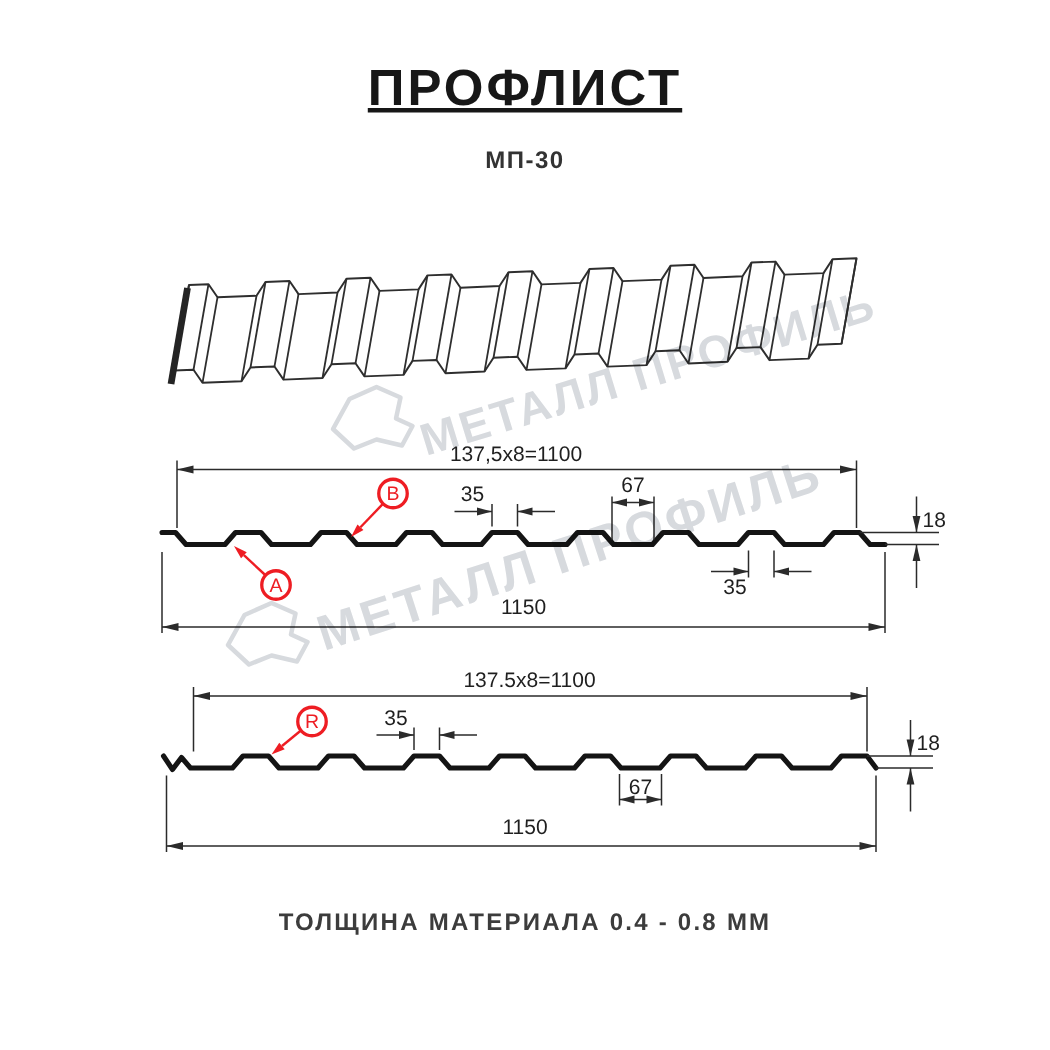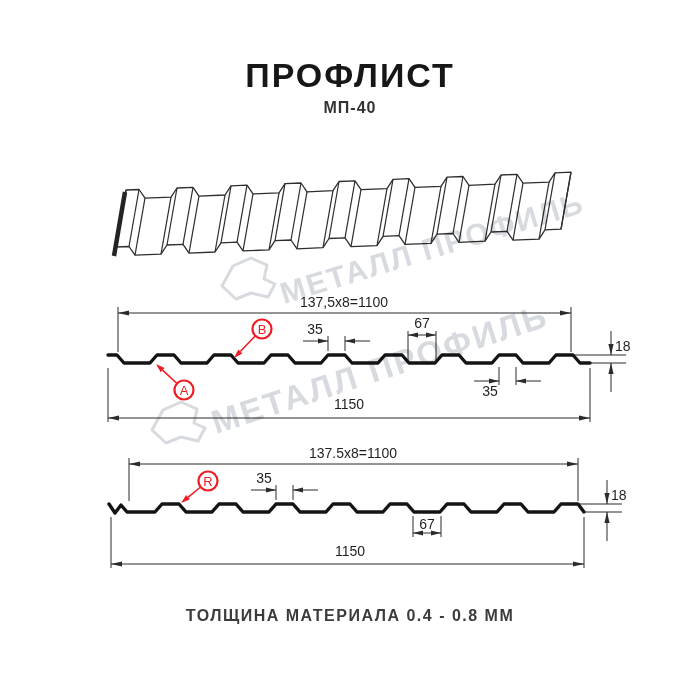--- a/index.html
+++ b/index.html
@@ -1,19 +1,19 @@
 <!DOCTYPE html>
 <html><head>
 <meta charset="utf-8">
 <style>
   html,body{margin:0;padding:0;background:#fff;}
   #page{position:relative;width:700px;height:700px;background:#ffffff;overflow:hidden;
         font-family:"Liberation Sans", sans-serif;}
-  .title{position:absolute;top:56px;left:0;width:700px;text-align:center;
-         font-size:34px;font-weight:bold;letter-spacing:2px;color:#171717;}
+  .title{position:absolute;top:40px;left:0;width:700px;text-align:center;
+         font-size:34px;font-weight:bold;letter-spacing:2px;color:#171717;text-decoration:underline;}
   .subtitle{position:absolute;top:99px;left:0;width:700px;text-align:center;
          font-size:16px;font-weight:bold;letter-spacing:1px;color:#333;}
   .footer{position:absolute;top:607px;left:0;width:700px;text-align:center;
          font-size:16px;font-weight:bold;letter-spacing:1.5px;color:#3c3c3c;}
   svg{position:absolute;top:0;left:0;}
   .profile{fill:none;stroke:#141414;stroke-width:3.4;stroke-linejoin:round;stroke-linecap:round;}
   .dimline{stroke:#2b2b2b;stroke-width:1;fill:none;}
   .dimarrow{fill:#2b2b2b;stroke:none;}
   .dimtext{font-family:"Liberation Sans",sans-serif;font-size:14px;fill:#1f1f1f;}
   .redline{stroke:#ee1d23;stroke-width:1.6;fill:none;}
@@ -24,21 +24,21 @@
   .wmtext{font-family:"Liberation Sans",sans-serif;font-weight:bold;fill:#d7dade;}
   .wmlogo{fill:none;stroke:#d7dade;stroke-width:3;stroke-linejoin:round;}
   .sheetline{stroke:#2e2e2e;stroke-width:1.2;}
 </style>
 </head>
 <body>
 
 <div id="page">
 
   <div class="title">ПРОФЛИСТ</div>
-  <div class="subtitle">МП-40</div>
+  <div class="subtitle">МП-30</div>
 
   <svg width="700" height="700" viewBox="0 0 700 700">
 
     <g id="sheet3d">
         <path d="M126.0,190.0 L 139.0,189.5 L 145.0,198.2 L 171.0,197.2 L 177.0,188.0 L 193.0,187.3 L 199.0,196.1 L 225.0,195.0 L 231.0,185.8 L 247.0,185.2 L 253.0,193.9 L 279.0,192.9 L 285.0,183.6 L 301.0,183.0 L 307.0,191.8 L 333.0,190.7 L 339.0,181.5 L 355.0,180.8 L 361.0,189.6 L 387.0,188.6 L 393.0,179.3 L 409.0,178.7 L 415.0,187.4 L 441.0,186.4 L 447.0,177.2 L 463.0,176.5 L 469.0,185.3 L 495.0,184.2 L 501.0,175.0 L 517.0,174.4 L 523.0,183.1 L 549.0,182.1 L 555.0,172.8 L 571.0,172.2 L 561.0,229.2 L 545.0,229.8 L 539.0,239.1 L 513.0,240.1 L 507.0,231.4 L 491.0,232.0 L 485.0,241.2 L 459.0,242.3 L 453.0,233.5 L 437.0,234.2 L 431.0,243.4 L 405.0,244.4 L 399.0,235.7 L 383.0,236.3 L 377.0,245.6 L 351.0,246.6 L 345.0,237.8 L 329.0,238.5 L 323.0,247.7 L 297.0,248.8 L 291.0,240.0 L 275.0,240.6 L 269.0,249.9 L 243.0,250.9 L 237.0,242.2 L 221.0,242.8 L 215.0,252.0 L 189.0,253.1 L 183.0,244.3 L 167.0,245.0 L 161.0,254.2 L 135.0,255.2 L 129.0,246.5 L 116.0,247.0 Z" fill="#ffffff" stroke="#2e2e2e" stroke-width="1.3" stroke-linejoin="round"></path>
         <line x1="116.0" y1="247.0" x2="126.0" y2="190.0" class="sheetline"></line>
         <line x1="129.0" y1="246.5" x2="139.0" y2="189.5" class="sheetline"></line>
         <line x1="135.0" y1="255.2" x2="145.0" y2="198.2" class="sheetline"></line>
         <line x1="161.0" y1="254.2" x2="171.0" y2="197.2" class="sheetline"></line>
         <line x1="167.0" y1="245.0" x2="177.0" y2="188.0" class="sheetline"></line>

